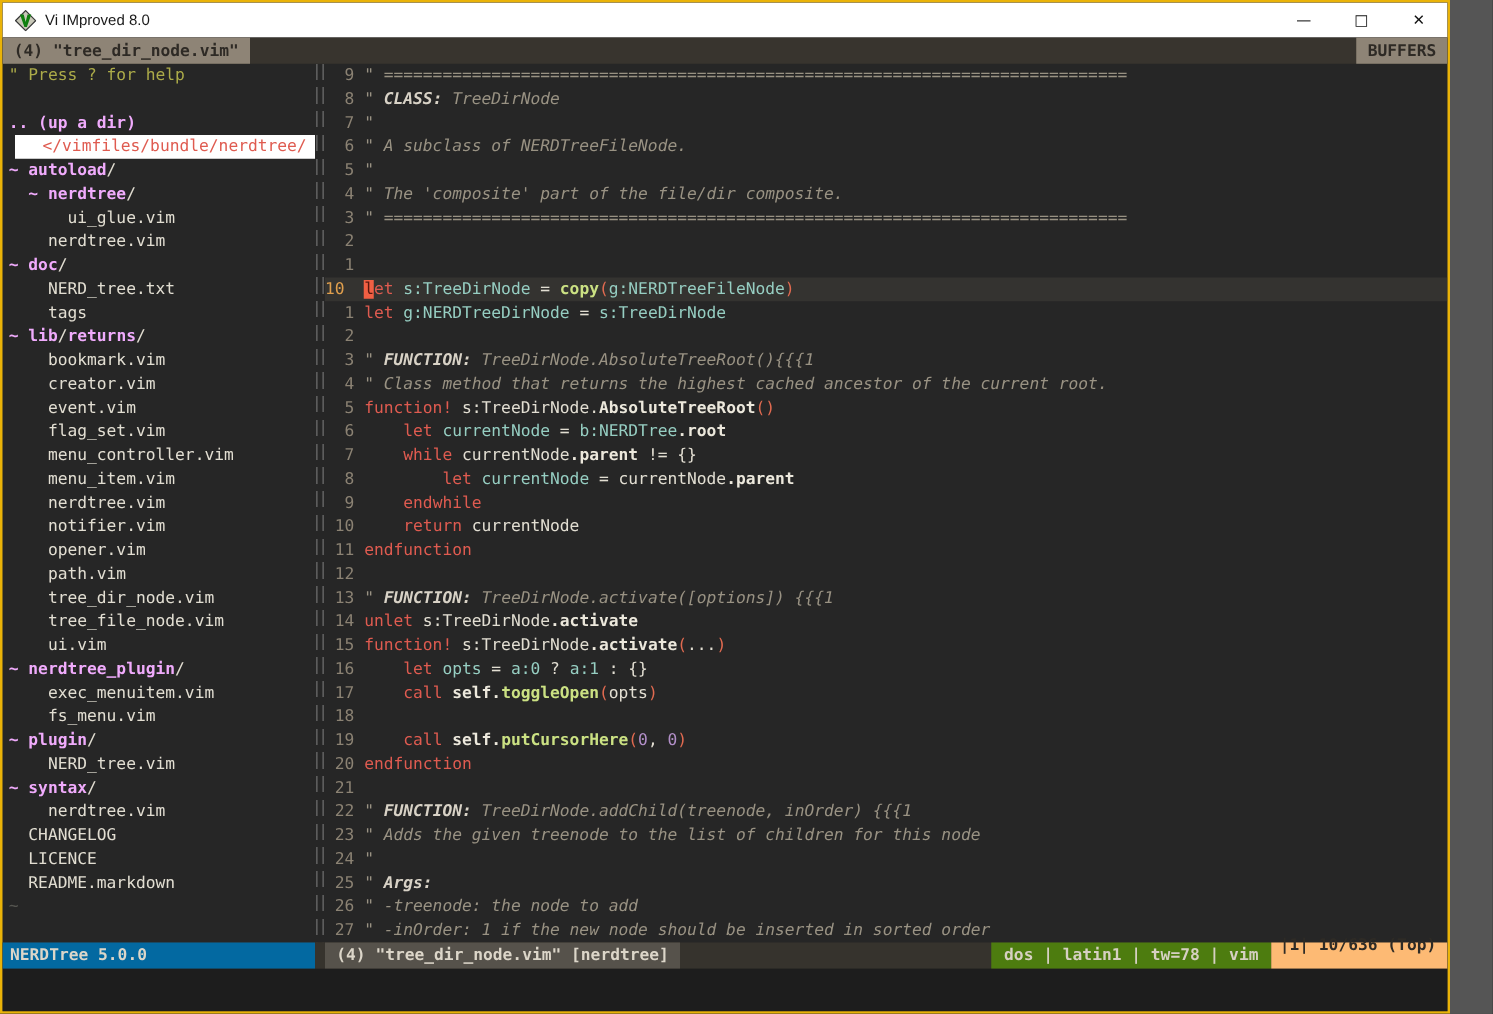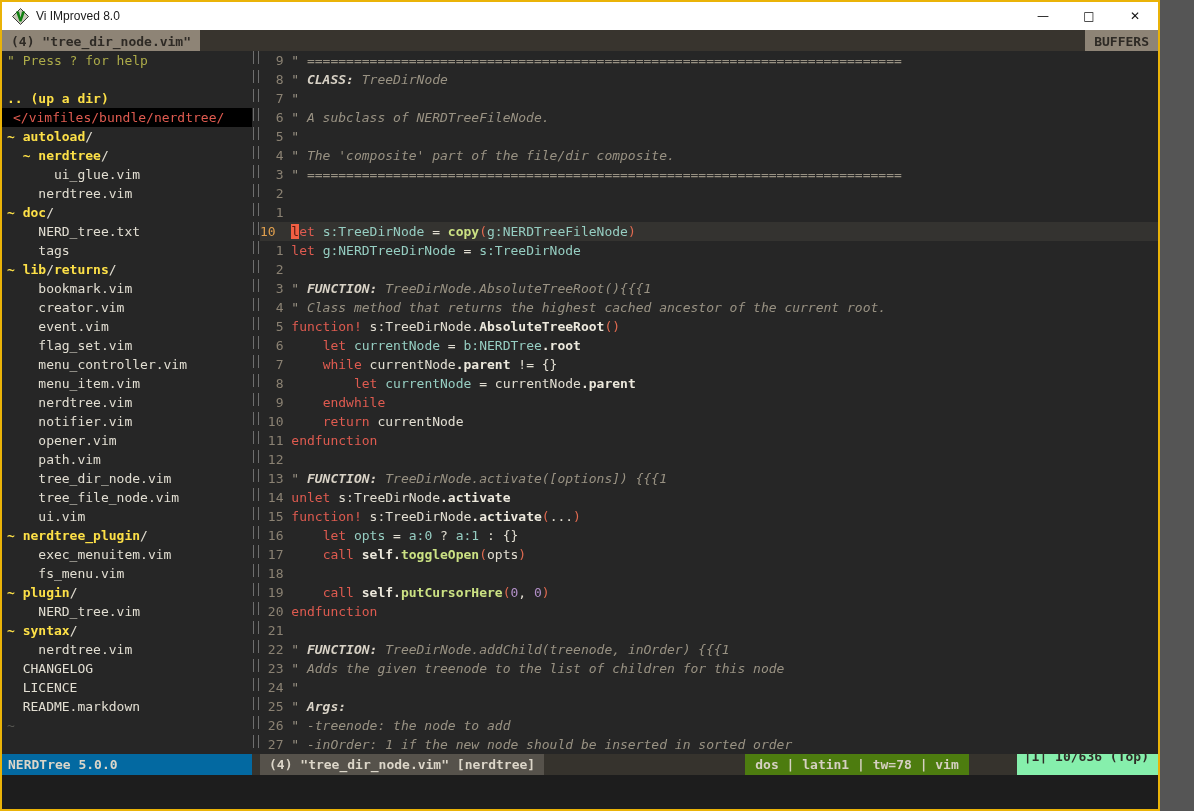--- a/index.html
+++ b/index.html
@@ -28,51 +28,51 @@
   .sidebar{width:250px;flex:0 0 auto;overflow:hidden;}
   .vsep{width:8px;flex:0 0 auto;
     background-image:
       repeating-linear-gradient(to bottom,#6e6e6e 0 13px,#262626 13px 19px),
       repeating-linear-gradient(to bottom,#6e6e6e 0 13px,#262626 13px 19px);
     background-size:1px 100%,1px 100%;
     background-position:1px 0,6px 0;background-repeat:no-repeat;}
   .code{flex:1;overflow:hidden;}
   .row{height:19px;line-height:19px;white-space:pre;}
   .tree-row{padding-left:5px;}
-  .tree-row.selected{background:#000000;margin-left:0;padding-left:11px;}
+  .tree-row.selected{background:#ffffff;margin-left:10px;padding-left:22px;}
   .code-row{display:flex;}
   .code-row.current{background:#343330;}
   .gut{flex:0 0 auto;color:#8b8273;white-space:pre;}
   .code-row.current .gut{color:#e09f4d;}
   .ctext{white-space:pre;}
   
   .s-c{color:#999283;font-style:italic;}
   .s-cb{color:#d8d2c6;font-style:italic;font-weight:bold;}
   .s-k{color:#df5b50;}
   .s-i{color:#96cec2;}
   .s-f{color:#cbe183;font-weight:bold;}
   .s-m{color:#ece8dc;font-weight:bold;}
   .s-t{color:#e2ded2;}
   .s-p{color:#e06a50;}
   .s-n{color:#b28fc8;}
   .s-cur{background:#f15f43;color:#57180f;}
   .s-h{color:#acab49;}
-  .s-d{color:#fde047;font-weight:bold;}
+  .s-d{color:#f0abfc;font-weight:bold;}
   .s-r{color:#df5b50;}
   .s-dim{color:#555550;}
   
   .statusline{height:21px;flex:0 0 auto;background:#36332d;display:flex;align-items:stretch;
     font-weight:bold;white-space:pre;}
   .seg{display:flex;align-items:center;}
   .seg-nerd{width:250px;flex:0 0 auto;background:#0369a1;color:#dcd6c9;padding-left:6px;box-sizing:border-box;}
   .seg-gap{width:8px;flex:0 0 auto;background:#36332d;}
   .seg-file{background:#56524b;color:#dcd6c9;padding:0 9px;}
   .statusline .flex{flex:1;}
   .seg-info{background:#4d7c0f;color:#d6d0c2;padding:0 10px;display:flex;align-items:center;}
-  .seg-pos{background:#86efac;color:#2e2b26;padding:0 9px 16px 7px;display:flex;align-items:center;margin-left:48px;}
+  .seg-pos{background:#fdba74;color:#2e2b26;padding:0 9px 16px 7px;display:flex;align-items:center;}
   
   .cmdline{flex:1;background:#1d1d1d;}
 </style>
 </head>
 <body>
 
 <div class="win">
 
   <div class="titlebar">
     <span class="app-icon">

